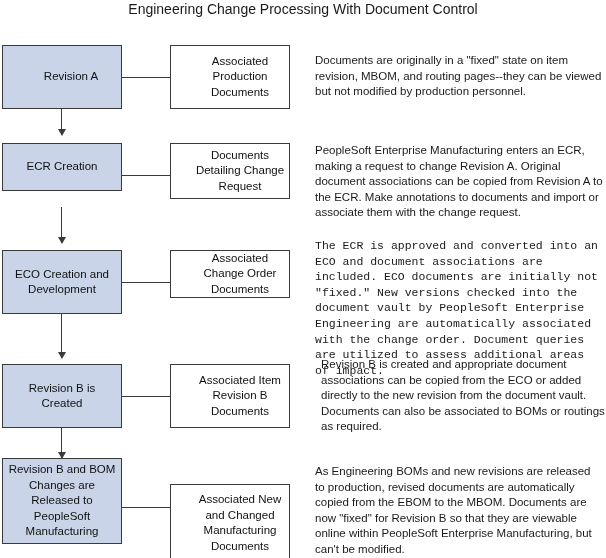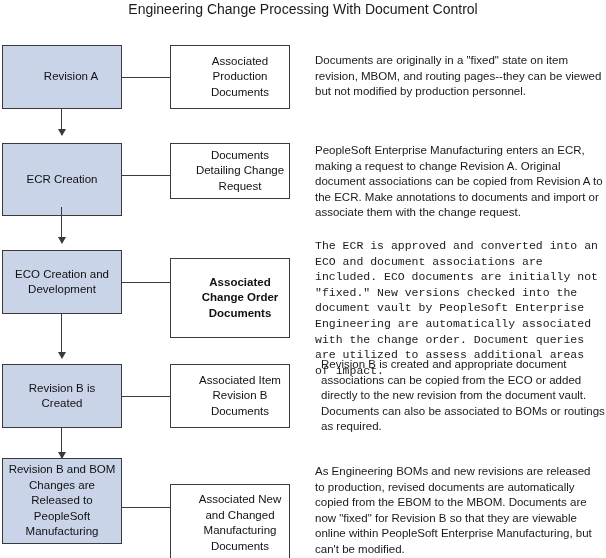--- a/index.html
+++ b/index.html
@@ -114,35 +114,35 @@
 <div class="proc-box" style="top:45px;height:64px;padding-left:18px;">
   <span class="txt">Revision A</span>
 </div>
 <div class="h-connector" style="top:77px;"></div>
 <div class="doc-box" style="top:45px;height:64px;">
   <span class="txt">Associated Production Documents</span>
 </div>
 <div class="desc" style="top:53px;">Documents are originally in a "fixed" state on item revision, MBOM, and routing pages--they can be viewed but not modified by production personnel.</div>
 <div class="v-arrow" style="top:109px;height:26px;"></div>
 
-<div class="proc-box" style="top:143px;height:73px;">
+<div class="proc-box" style="top:143px;height:48px;">
   <span class="txt">ECR Creation</span>
 </div>
 <div class="h-connector" style="top:175px;"></div>
 <div class="doc-box" style="top:143px;height:56px;">
   <span class="txt">Documents Detailing Change Request</span>
 </div>
 <div class="desc" style="top:143px;">PeopleSoft Enterprise Manufacturing enters an ECR, making a request to change Revision A.  Original document associations can be copied from Revision A to the ECR.  Make annotations to documents and import or associate them with the change request.</div>
 <div class="v-arrow" style="top:207px;height:36px;"></div>
 
 <div class="proc-box" style="top:250px;height:64px;">
   <span class="txt">ECO Creation and Development</span>
 </div>
 <div class="h-connector" style="top:282px;"></div>
-<div class="doc-box" style="top:258px;height:80px;font-weight:bold;">
+<div class="doc-box" style="top:250px;height:48px;">
   <span class="txt">Associated Change Order Documents</span>
 </div>
 <div class="desc" style="top:238px;font-family:Liberation Mono, monospace;">The ECR is approved and converted into an ECO and document associations are included.  ECO documents are initially not "fixed."  New versions checked into the document vault by PeopleSoft Enterprise Engineering are automatically associated with the change order.  Document queries are utilized to assess additional areas of impact.</div>
 <div class="v-arrow" style="top:314px;height:44px;"></div>
 
 <div class="proc-box" style="top:364px;height:64px;">
   <span class="txt">Revision B is Created</span>
 </div>
 <div class="h-connector" style="top:396px;"></div>
 <div class="doc-box" style="top:364px;height:64px;">

